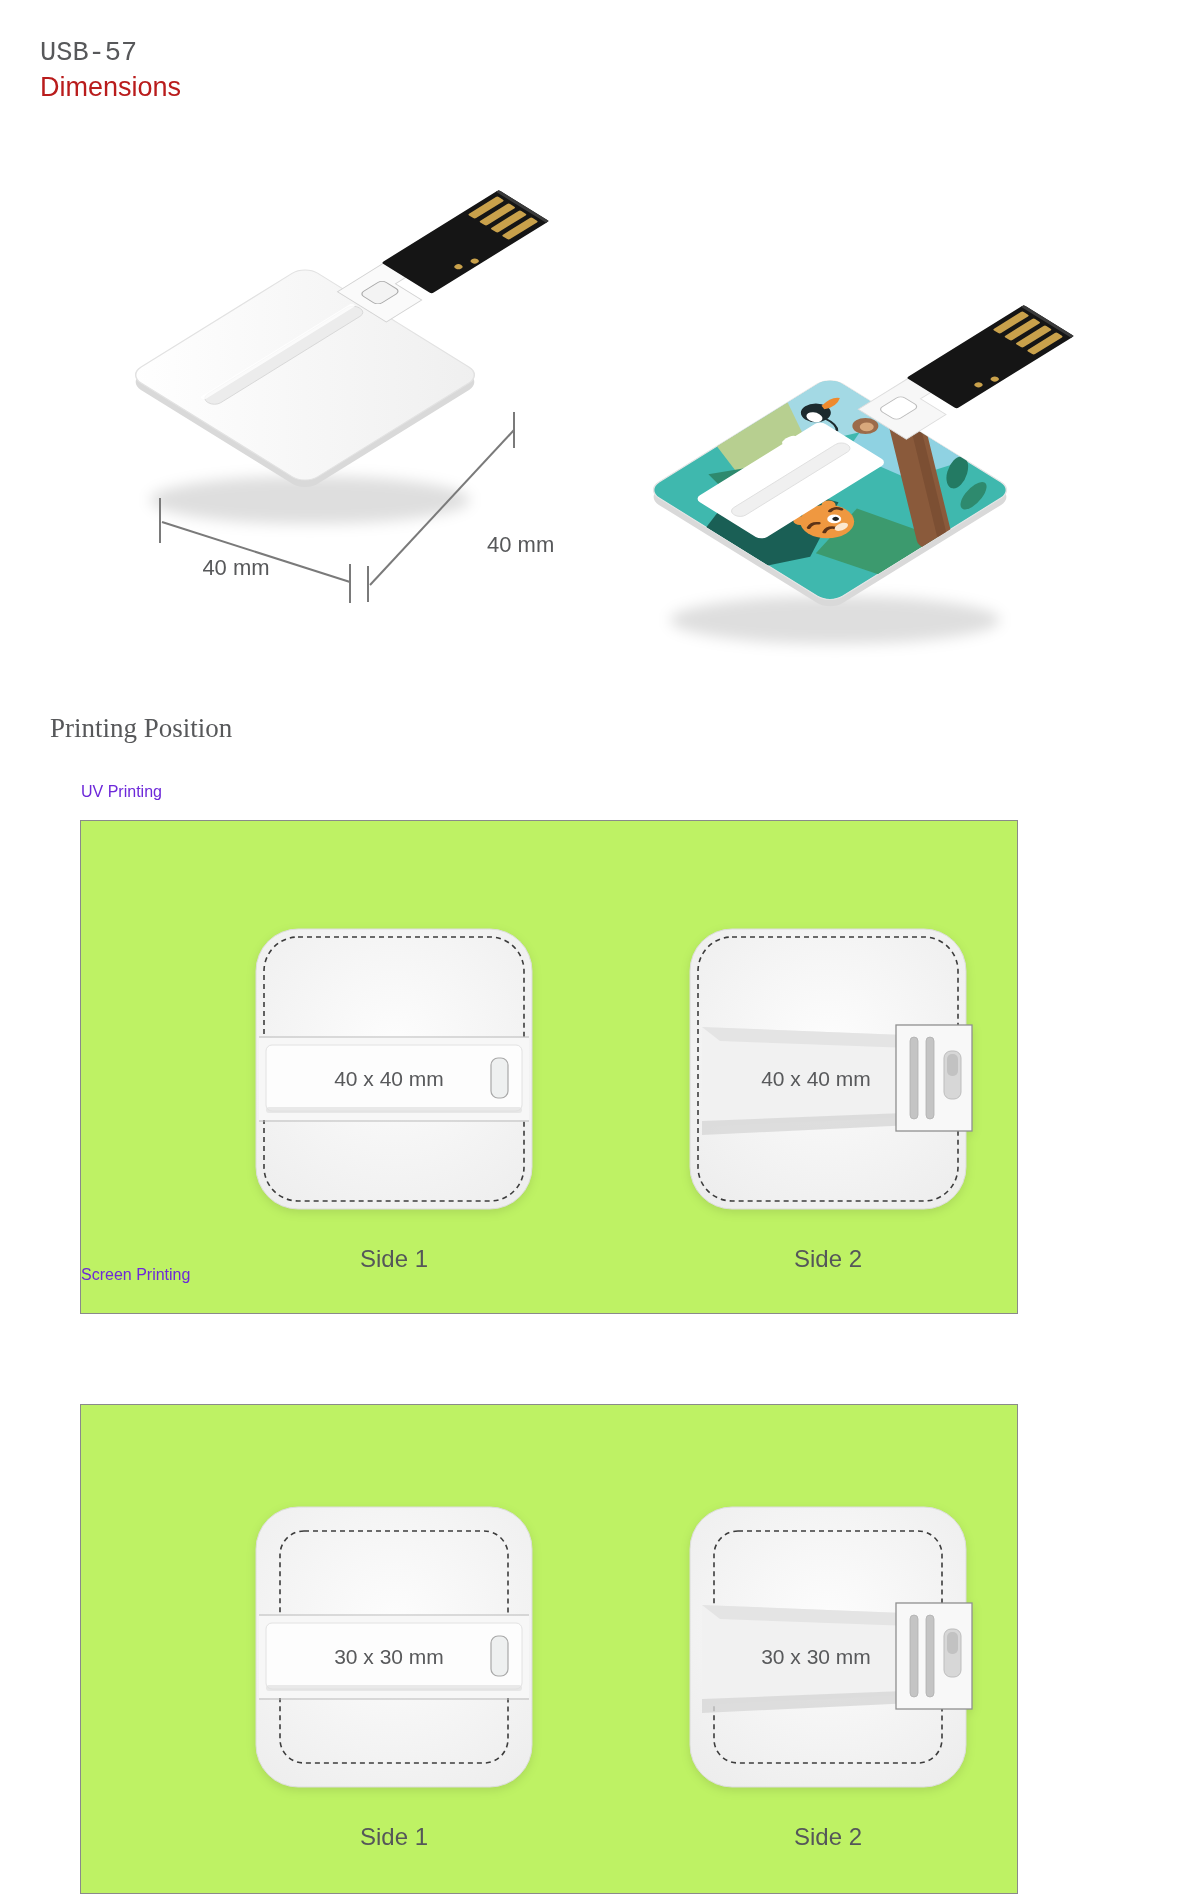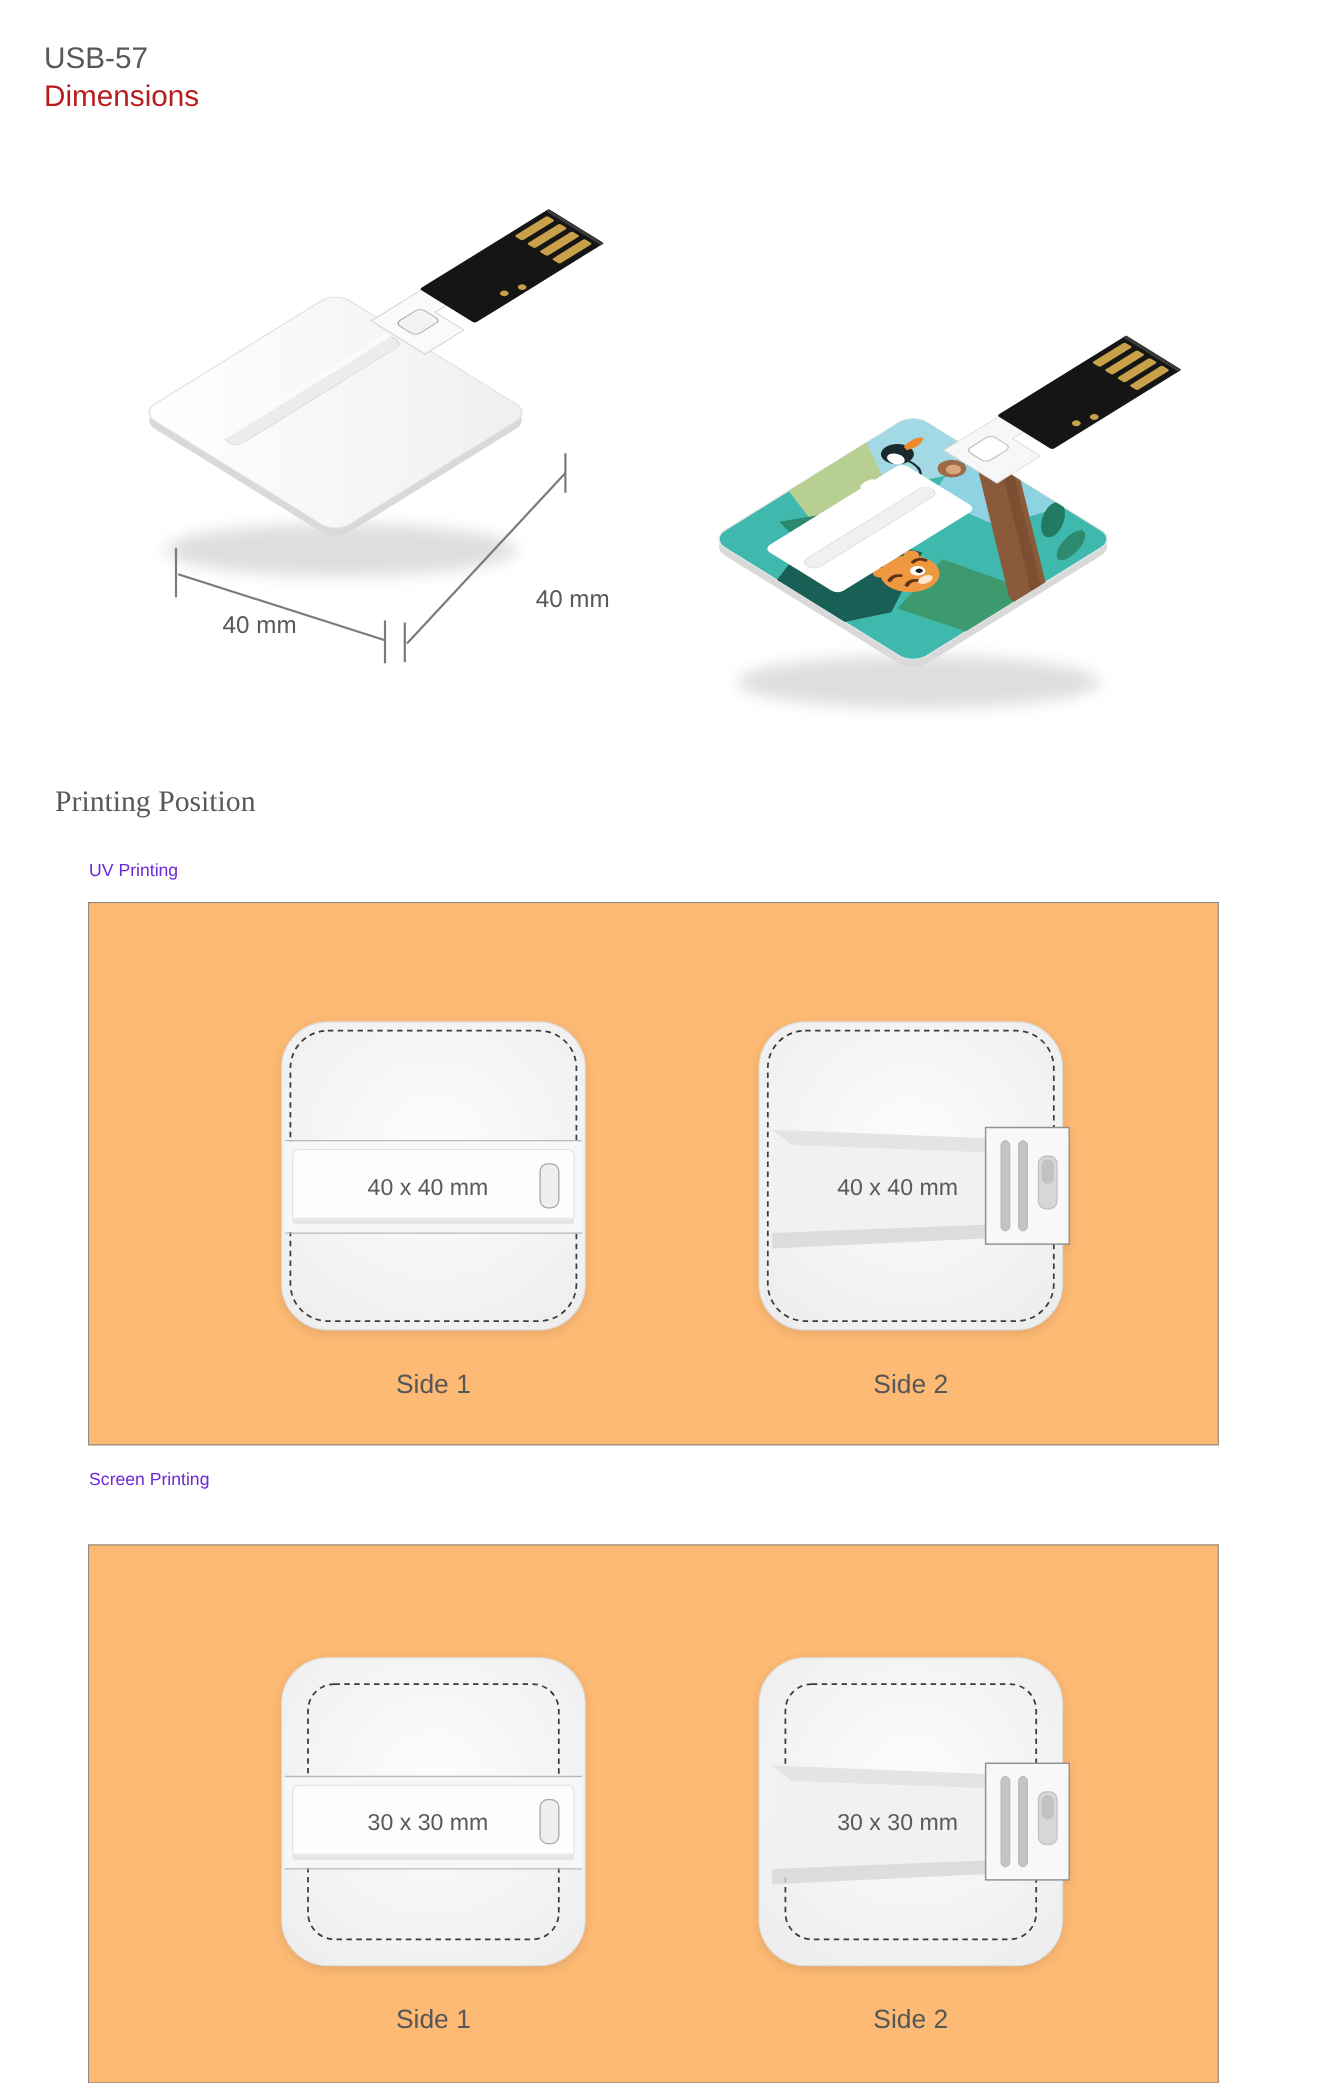--- a/index.html
+++ b/index.html
@@ -1,32 +1,32 @@
 <!DOCTYPE html>
 <html><head>
 <meta charset="utf-8">
 <style>
   * { margin:0; padding:0; box-sizing:border-box; }
   html,body { background:#ffffff; }
   body { font-family:"Liberation Sans", sans-serif; color:#58595b; }
   .page { position:relative; width:1200px; height:1894px; background:#fff; overflow:hidden; }
 
-  .hdr-title    { position:absolute; left:40px; top:38px;  font-size:27px; color:#57585a; }
+  .hdr-title    { position:absolute; left:40px; top:38px;  font-size:27px; color:#57585a;font-family:Liberation Mono, monospace; }
   .hdr-subtitle { position:absolute; left:40px; top:72px;  font-size:27px; color:#b91c1c; }
 
   .fig-dimensions { position:absolute; left:0; top:160px; width:1200px; height:520px; }
   .svg-abs { position:absolute; display:block; }
 
   .heading-printing { position:absolute; left:50px; top:713px; font-size:27px; color:#57585a;font-family:Liberation Serif, serif; }
 
   .section-label { position:absolute; font-size:16px; color:#6d28d9; }
   .lbl-uv     { left:81px; top:783px; }
-  .lbl-screen { left:81px; top:1337px; }
-
-  .print-box { position:absolute; left:80px; width:1028px; border:1.5px solid #8a8a8a; background:#fdba74; }
+  .lbl-screen { left:81px; top:1266px; }
+
+  .print-box { position:absolute; left:80px; width:938px; border:1.5px solid #8a8a8a; background:#bef264; }
   .box-uv     { top:820px;  height:494px; }
   .box-screen { top:1404px; height:490px; }
 
   .fig { position:absolute; width:300px; text-align:center; }
   .fig svg { display:block; filter:drop-shadow(0 3px 5px rgba(0,0,0,0.10)); }
   .fig .caption { margin-top:26px; font-size:24px; color:#555759; }
   .fig-1 { left:163px; top:98px; }
   .fig-2 { left:597px; top:98px; }
   .box-screen .fig-1, .box-screen .fig-2 { top:92px; }
 

